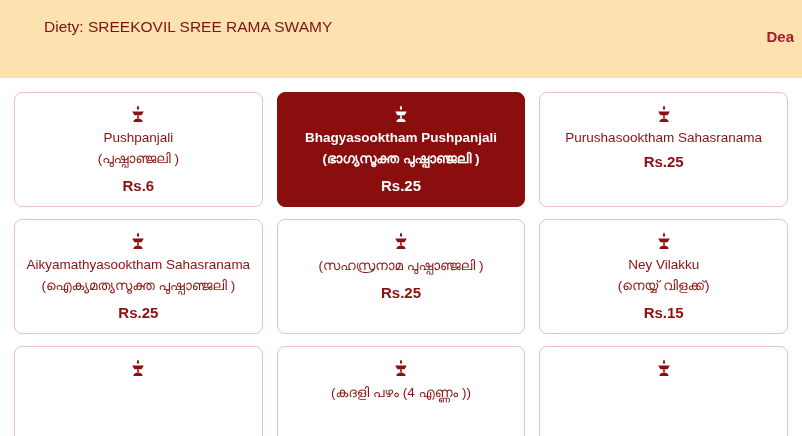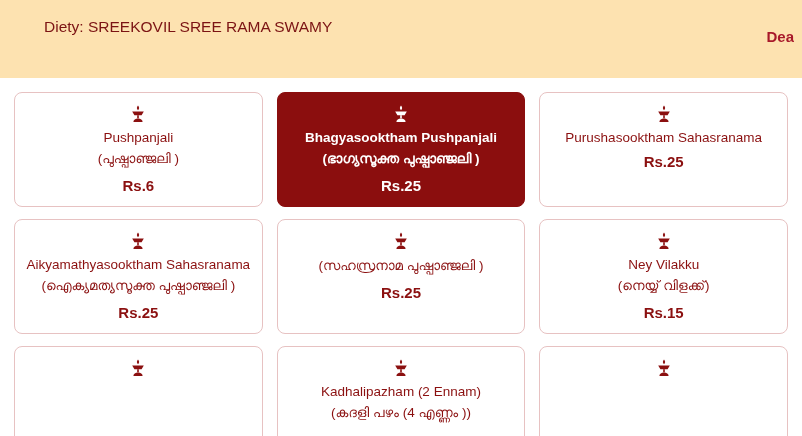--- a/index.html
+++ b/index.html
@@ -208,21 +208,20 @@
     </div>
     <div class="card">
       <span class="lamp">
         <svg width="16" height="18" viewBox="0 0 16 18" xmlns="http://www.w3.org/2000/svg">
           <path d="M8 0.5 C6.6 2.4 6.4 3.6 8 5.2 C9.6 3.6 9.4 2.4 8 0.5 Z" fill="currentColor"></path>
           <path d="M2.2 6.6 L13.8 6.6 L11.6 10.2 L4.4 10.2 Z" fill="currentColor"></path>
           <rect x="7.2" y="10.2" width="1.6" height="3.2" fill="currentColor"></rect>
           <path d="M3.4 16.9 C3.4 14.9 5.4 13.4 8 13.4 C10.6 13.4 12.6 14.9 12.6 16.9 Z" fill="currentColor"></path>
         </svg>
       </span>
-      <div class="card-title">Kadhalipazham (2 Ennam)</div>
       <div class="card-title-ml">(കദളി പഴം (4 എണ്ണം ))</div>
     </div>
     <div class="card">
       <span class="lamp">
         <svg width="16" height="18" viewBox="0 0 16 18" xmlns="http://www.w3.org/2000/svg">
           <path d="M8 0.5 C6.6 2.4 6.4 3.6 8 5.2 C9.6 3.6 9.4 2.4 8 0.5 Z" fill="currentColor"></path>
           <path d="M2.2 6.6 L13.8 6.6 L11.6 10.2 L4.4 10.2 Z" fill="currentColor"></path>
           <rect x="7.2" y="10.2" width="1.6" height="3.2" fill="currentColor"></rect>
           <path d="M3.4 16.9 C3.4 14.9 5.4 13.4 8 13.4 C10.6 13.4 12.6 14.9 12.6 16.9 Z" fill="currentColor"></path>
         </svg>

